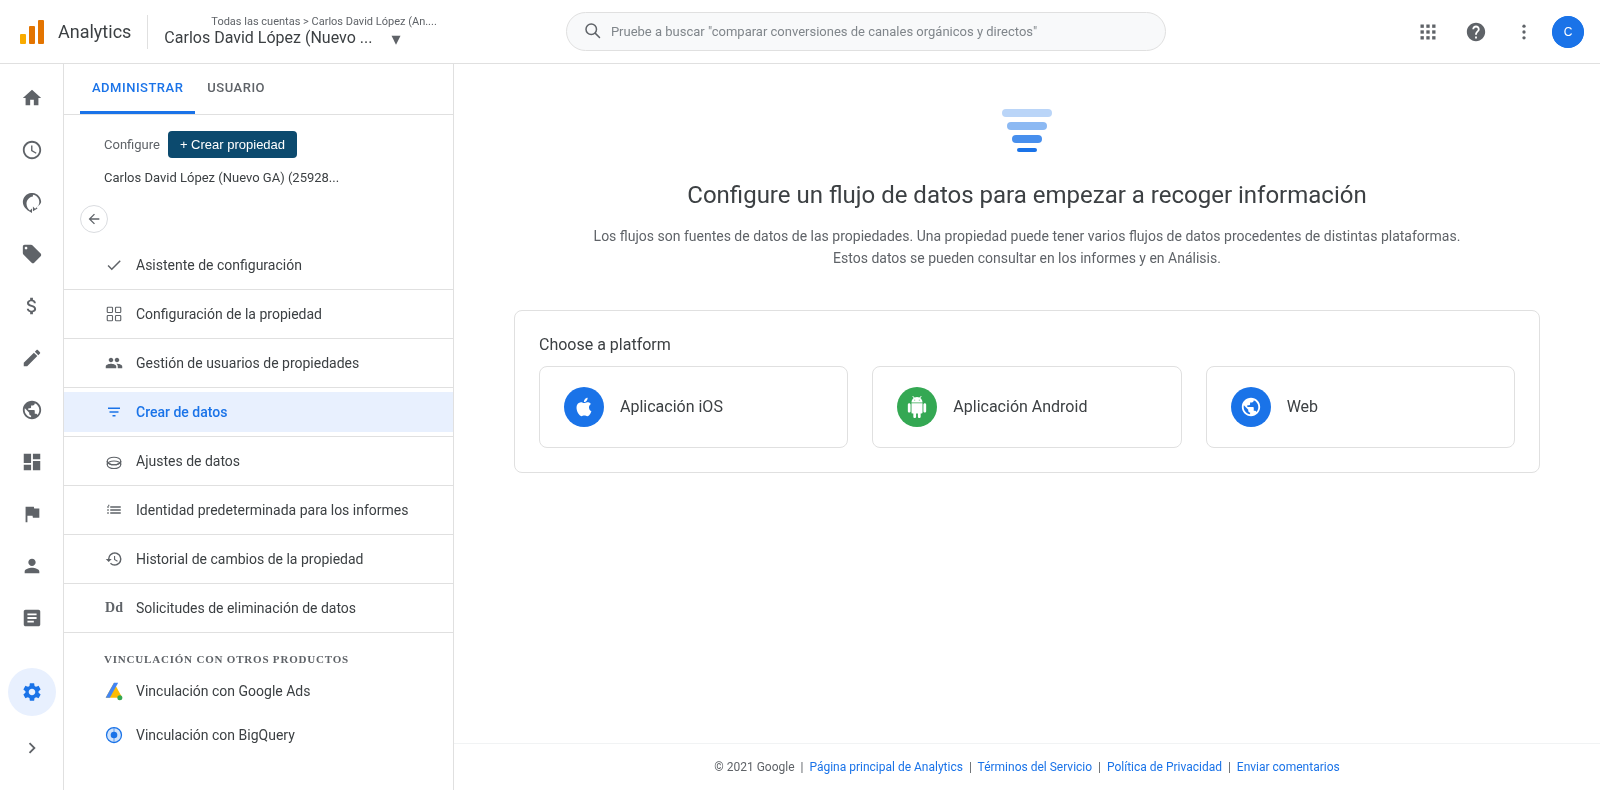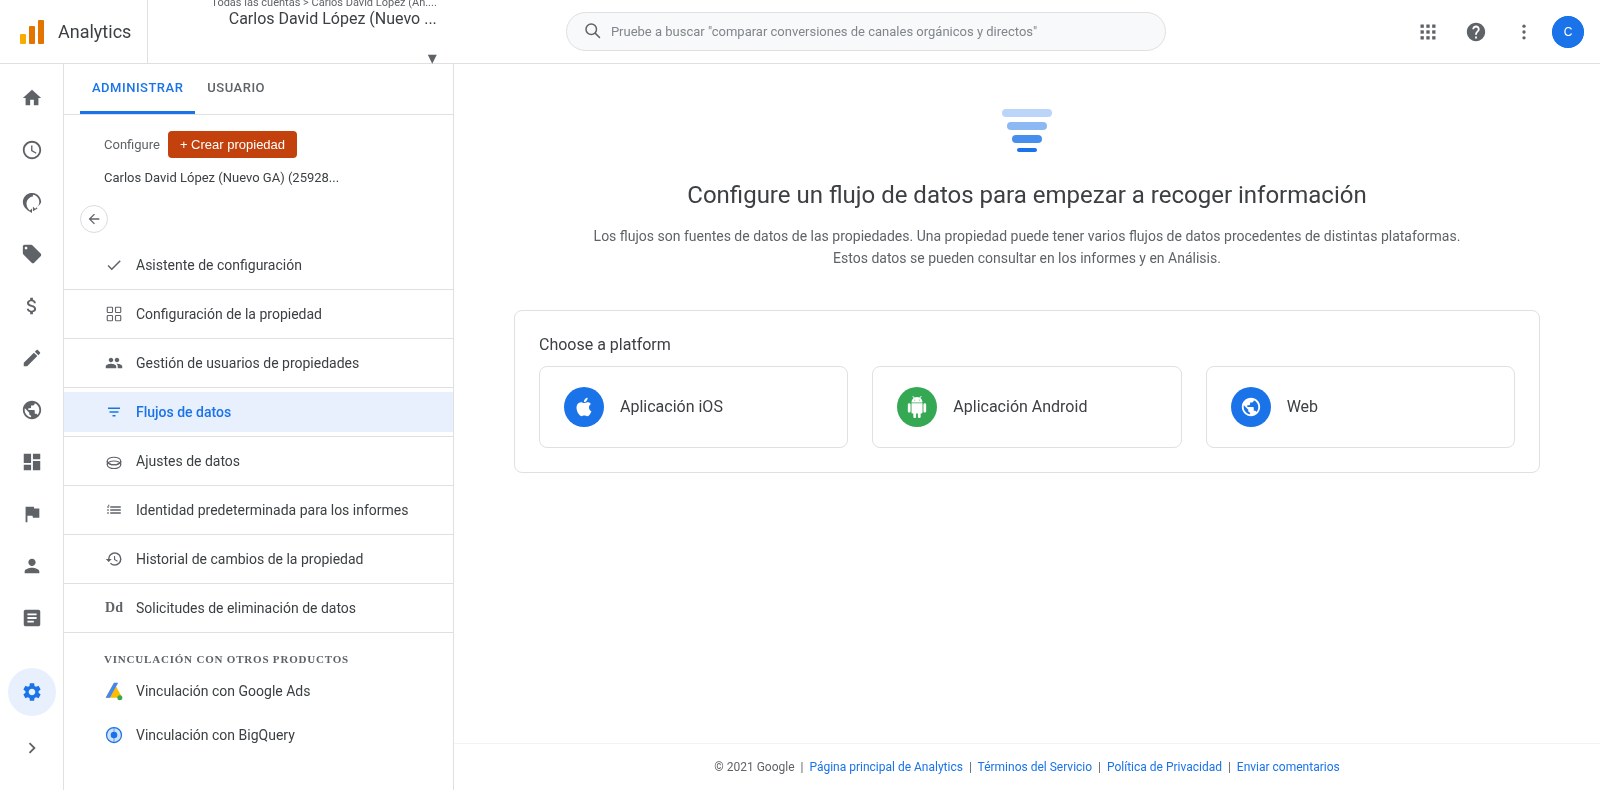--- a/index.html
+++ b/index.html
@@ -8,21 +8,21 @@
     
     .top-header {
       display: flex; align-items: center; height: 64px; padding: 4px 16px;
       border-bottom: 1px solid #e0e0e0; flex-shrink: 0; background: #fff;
     }
     .logo-area { display: flex; align-items: center; gap: 10px; margin-right: 16px; }
     .logo-icon { width: 32px; height: 32px; }
     .app-title { font-size: 18px; font-weight: 400; color: #3c4043; }
     .breadcrumb-area { display: flex; flex-direction: column; margin-right: 8px; border-left: 1px solid #e0e0e0; padding-left: 16px; }
     .breadcrumb-top { font-size: 11px; color: #5f6368; margin-left: 47px; }
-    .breadcrumb-main { display: flex; align-items: flex-end; gap: 19px; font-size: 16px; color: #3c4043; cursor: pointer; flex-direction: column; }
+    .breadcrumb-main { display: flex; align-items: flex-start; gap: 19px; font-size: 16px; color: #3c4043; cursor: pointer; }
     .breadcrumb-main .arrow-icon { color: #5f6368; font-size: 18px; }
     .search-bar {
       flex: 1; max-width: 600px; margin: 0 auto;
       border: 1px solid #e0e0e0; border-radius: 24px;
       display: flex; align-items: center; padding: 8px 16px; gap: 10px;
       background: #f8f9fa; color: #5f6368; font-size: 14px;
     }
     .search-icon-wrap { color: #5f6368; }
     .header-right { margin-left: auto; display: flex; align-items: center; gap: 8px; }
     .icon-btn { width: 40px; height: 40px; border-radius: 50%; display: flex; align-items: center; justify-content: center; cursor: pointer; color: #5f6368; font-size: 20px; border: none; background: transparent; }
@@ -56,21 +56,21 @@
       border-bottom: 3px solid transparent; color: #5f6368; letter-spacing: 0.5px;
       text-transform: uppercase;
     }
     .admin-tab.active { color: #1a73e8; border-bottom-color: #1a73e8; text-align: right; }
 
     .admin-content { flex: 1; overflow-y: auto; padding: 0; }
     .property-header { display: flex; align-items: center; gap: 8px; padding: 16px 16px 8px 40px; }
     .property-label { font-size: 13px; color: #5f6368; }
     .create-property-btn {
       display: flex; align-items: center; gap: 4px;
-      background: #c2410c; color: white; border: none; border-radius: 4px;
+      background: #0c4a6e; color: white; border: none; border-radius: 4px;
       padding: 6px 12px; font-size: 13px; cursor: pointer; font-weight: 500;
     }
     .property-name-row { padding: 4px 16px 12px 40px; font-size: 13px; color: #3c4043; }
 
     .collapse-btn { width: 28px; height: 28px; border-radius: 50%; border: 1px solid #dadce0; display: flex; align-items: center; justify-content: center; cursor: pointer; background: #fff; color: #5f6368; margin: 8px 0 8px 16px; }
 
     .menu-section { padding: 4px 0; }
     .menu-item {
       display: flex; align-items: center; gap: 12px;
       padding: 10px 16px 10px 40px; cursor: pointer; color: #3c4043; font-size: 14px;
@@ -314,21 +314,21 @@
           </div>
 
           <div class="menu-divider"></div>
 
           <div class="menu-item active">
             <span class="menu-item-icon">
               <svg width="18" height="18" viewBox="0 0 24 24" fill="#1a73e8">
                   <path d="M4 6h16v2H4zm2 5h12v2H6zm4 5h4v2h-4z"></path>
                 </svg>
             </span>
-            <span>Flujos de datos</span>
+            <span>Crear de datos</span>
           </div>
 
           <div class="menu-divider"></div>
 
           <div class="menu-item">
             <span class="menu-item-icon">
               <svg width="18" height="18" viewBox="0 0 24 24" fill="#5f6368">
                   <ellipse cx="12" cy="12" rx="9" ry="5" fill="none" stroke="#5f6368" stroke-width="1.5"></ellipse>
                   <path d="M3 12c0 2.76 4.03 5 9 5s9-2.24 9-5" fill="none" stroke="#5f6368" stroke-width="1.5"></path>
                   <line x1="3" y1="12" x2="3" y2="17" stroke="#5f6368" stroke-width="1.5"></line>

